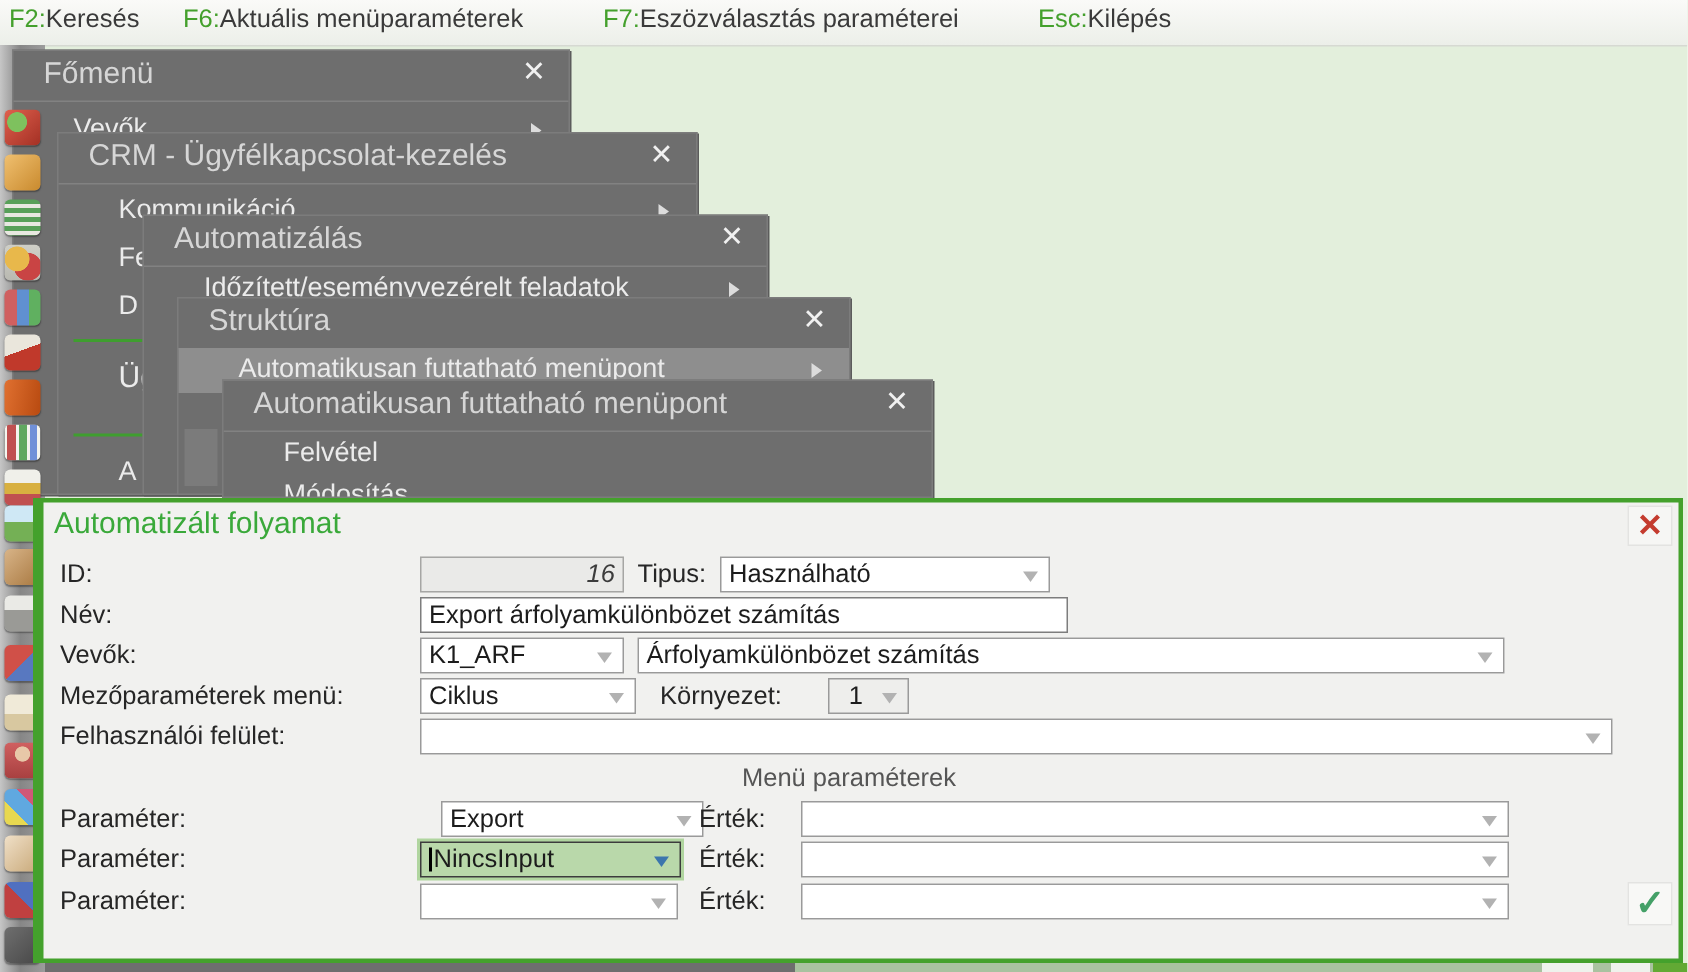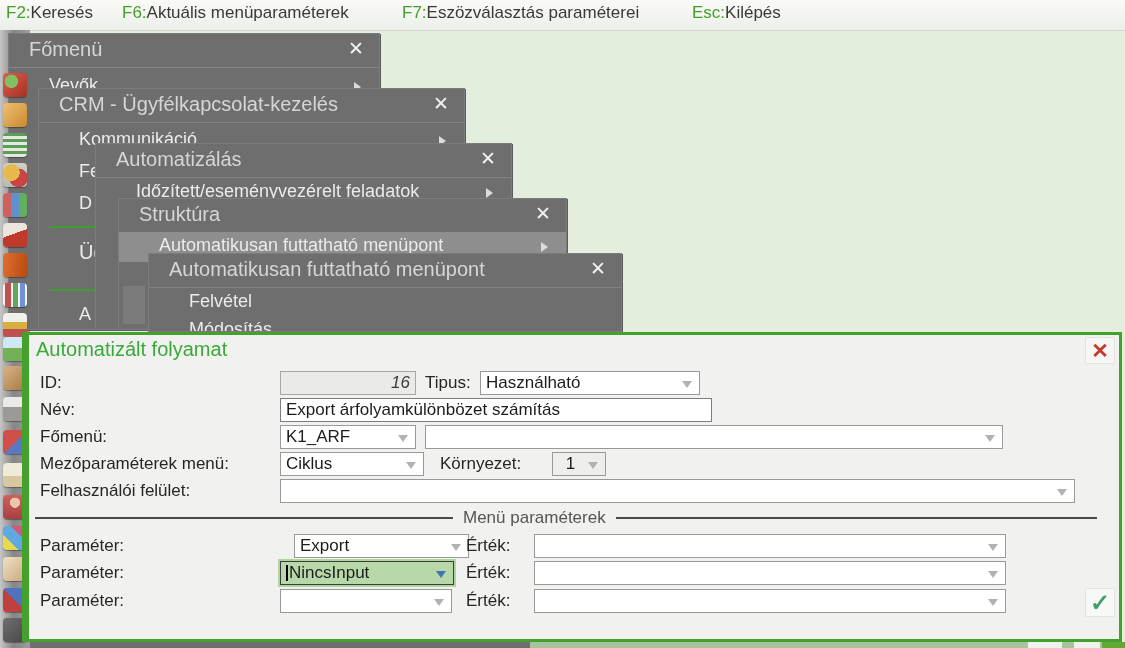--- a/index.html
+++ b/index.html
@@ -69,21 +69,21 @@
   .tinput.ro{background:#eaeae8;border-color:#a6a6a4;text-align:right;color:#3c3c3c;font-style:italic;}
   .selbox{position:absolute;height:24px;box-sizing:border-box;border:1px solid #9a9a9a;
     background:#fff;font-size:17px;color:#1c1c1c;line-height:22px;padding:0 22px 0 5px;
     white-space:nowrap;overflow:hidden;cursor:default;}
   .selbox .dar{position:absolute;right:7px;top:9px;width:0;height:0;
     border-top:7px solid #b2b2b2;border-left:5.5px solid transparent;border-right:5.5px solid transparent;}
   .selbox.focused{background:#b9d8aa;border:1px solid #3c3c3c;
     box-shadow:0 0 0 2px rgba(122,190,92,.55);}
   .selbox.focused .dar{border-top-color:#3c76ad;}
   .caret{display:inline-block;width:2px;height:16px;background:#000;vertical-align:-3px;margin-right:1px;}
-  .sepline{position:absolute;left:6px;top:174px;width:1062px;height:18px;display:flex;align-items:center;}
+  .sepline{position:absolute;left:6px;top:174px;width:1062px;height:18px;display:flex;align-items:center;flex-direction:column;}
   .sepline .ln{height:2px;background:#4a4a4a;}
   .sepline .ln.l{width:418px;}
   .sepline .ln.r{flex:1;}
   .sepline .st{font-size:17px;color:#555;margin:0 10px;white-space:nowrap;}
 
   
   .bstrip{position:absolute;top:642px;height:6px;z-index:4;}
 </style>
 </head>
 <body>
@@ -198,26 +198,27 @@
     <input class="tinput ro" style="left: 251px; top: 36px; width: 136px;" readonly="" value="16">
     <div class="flabel" style="left:396px;top:36px">Tipus:</div>
     <div class="selbox" style="left:451px;top:36px;width:220px">
       <span>Használható</span>
       <span class="dar"></span>
     </div>
 
     <div class="flabel" style="left:11px;top:63px">Név:</div>
     <input class="tinput" style="left: 251px; top: 63px; width: 432px;" value="Export árfolyamkülönbözet számítás">
 
-    <div class="flabel" style="left:11px;top:90px">Főmenü:</div>
+    <div class="flabel" style="left:11px;top:90px">Vevők:</div>
     <div class="selbox" style="left:251px;top:90px;width:136px">
       <span>K1_ARF</span>
       <span class="dar"></span>
     </div>
     <div class="selbox" style="left:396px;top:90px;width:578px">
+      <span>Árfolyamkülönbözet számítás</span>
       <span class="dar"></span>
     </div>
 
     <div class="flabel" style="left:11px;top:117px">Mezőparaméterek menü:</div>
     <div class="selbox" style="left:251px;top:117px;width:144px">
       <span>Ciklus</span>
       <span class="dar"></span>
     </div>
     <div class="flabel" style="left:411px;top:117px">Környezet:</div>
     <div class="selbox" style="left:523px;top:117px;width:54px;background:#eeeeec;text-align:center">

